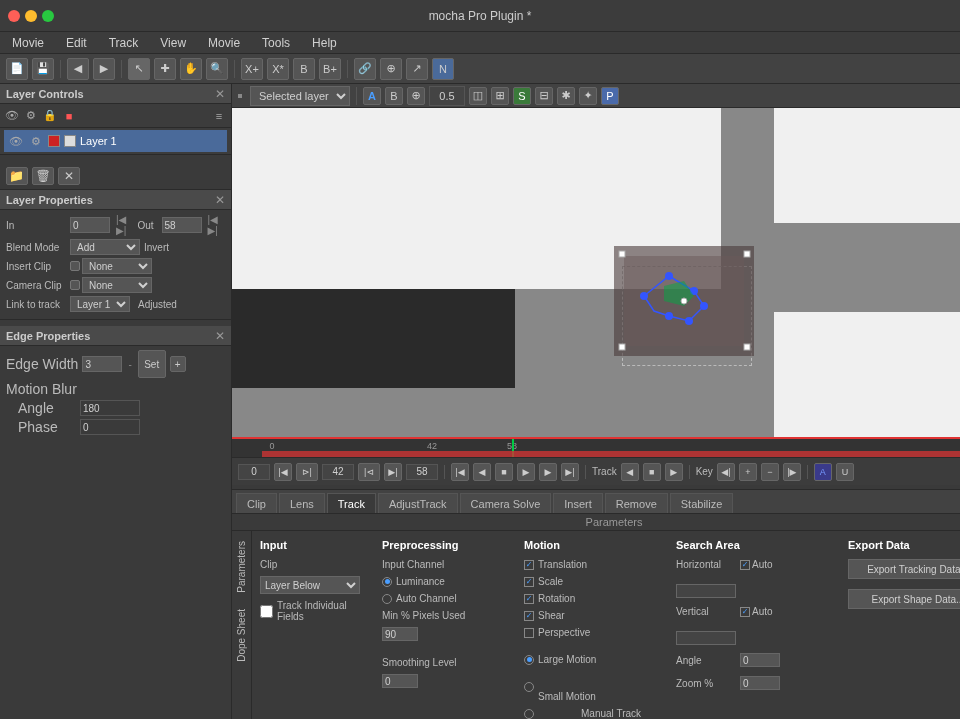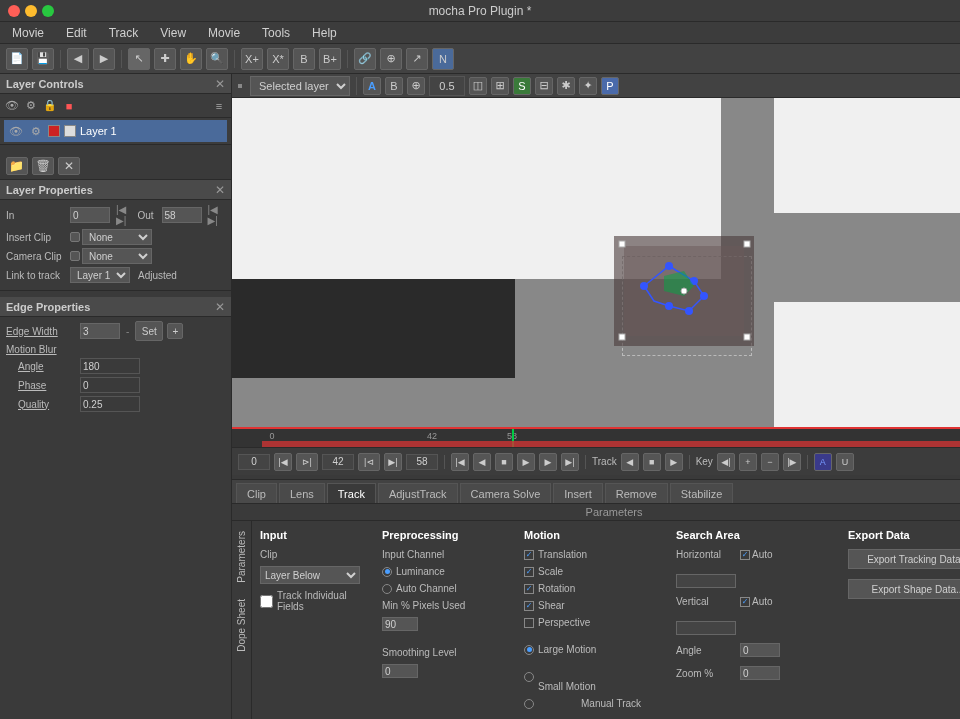--- a/index.html
+++ b/index.html
@@ -8,21 +8,21 @@
       height: 719px;
       background: #3a3a3a;
       font-family: -apple-system, BlinkMacSystemFont, 'Helvetica Neue', Arial, sans-serif;
       font-size: 11px;
       color: #d0d0d0;
       overflow: hidden;
     }
 
     
     .title-bar {
-      height: 22px;
+      height: 32px;
       background: #3c3c3c;
       display: flex;
       align-items: center;
       justify-content: center;
       position: relative;
       border-bottom: 1px solid #2a2a2a;
     }
     .title-bar-buttons {
       position: absolute;
       left: 8px;
@@ -219,21 +219,21 @@
     
     .edge-props {
       padding: 4px 6px;
     }
     .edge-prop-row {
       display: flex;
       align-items: center;
       margin-bottom: 3px;
       gap: 4px;
     }
-    .edge-label { color: #bbb; font-size: 10px; min-width: 70px; text-decoration: underline; }
+    .edge-label { color: #bbb; font-size: 14px; min-width: 70px; }
     .edge-input {
       background: #555;
       border: 1px solid #666;
       color: #d0d0d0;
       font-size: 10px;
       height: 16px;
       width: 40px;
       padding: 0 2px;
     }
     .edge-input-wide {
@@ -588,20 +588,28 @@
     <div class="layer-props">
       <div class="prop-row">
         <span class="prop-label">In</span>
         <input class="prop-input" value="0" style="">
         <span style="font-size:10px; color:#888; margin: 0 2px;">|◀ ▶|</span>
         <span class="prop-label" style="min-width:20px;">Out</span>
         <input class="prop-input" value="58" style="">
         <span style="font-size:10px; color:#888; margin: 0 2px;">|◀ ▶|</span>
       </div>
       <div class="prop-row">
+        <span class="prop-label">Blend Mode</span>
+        <select class="prop-select">
+          <option>Add</option>
+          <option>Normal</option>
+        </select>
+        <span class="prop-checkbox-label">Invert</span>
+      </div>
+      <div class="prop-row">
         <span class="prop-label">Insert Clip</span>
         <div style="display:flex; align-items:center; gap:2px;">
           <div style="width:10px;height:10px;border-radius:2px;background:#555;border:1px solid #777;"></div>
           <select class="prop-select">
             <option>None</option>
           </select>
         </div>
       </div>
       <div class="prop-row">
         <span class="prop-label">Camera Clip</span>
@@ -626,37 +634,33 @@
     <div class="panel-header">
       <span class="panel-title">Edge Properties</span>
       <span class="panel-close">✕</span>
     </div>
 
     <div class="edge-props">
       <div class="edge-prop-row">
         <span class="edge-label">Edge Width</span>
         <input class="edge-input" value="3" style="">
         <span style="font-size:10px;color:#888; margin:0 2px;">-</span>
-        <button class="action-btn" style="font-size:10px;width:28px;height:20px;padding:0;">Set</button>
+        <button class="action-btn" style="font-size:10px;width:28px;height:28px;padding:0;">Set</button>
         <button class="action-btn" style="font-size:10px;width:16px;height:16px;padding:0;">+</button>
       </div>
       <div class="edge-prop-row">
         <span class="edge-label">Motion Blur</span>
       </div>
       <div class="edge-prop-row">
         <span class="edge-label" style="padding-left:12px;">Angle</span>
         <input class="edge-input-wide" value="180" style="background: rgb(58, 58, 58); border-color: rgb(85, 85, 85);">
       </div>
       <div class="edge-prop-row">
         <span class="edge-label" style="padding-left:12px;">Phase</span>
         <input class="edge-input-wide" value="0" style="background: rgb(58, 58, 58); border-color: rgb(85, 85, 85);">
-      </div>
-      <div class="edge-prop-row">
-        <span class="edge-label" style="padding-left:12px;">Quality</span>
-        <input class="edge-input-wide" value="0.25" style="background: rgb(58, 58, 58); border-color: rgb(85, 85, 85);">
       </div>
     </div>
 
   </div>
 
   <div class="canvas-area">
 
     <div class="view-toolbar">
       <div style="width:4px;height:4px;background:#888;margin-right:4px;"></div>
       <select class="toolbar-select">

